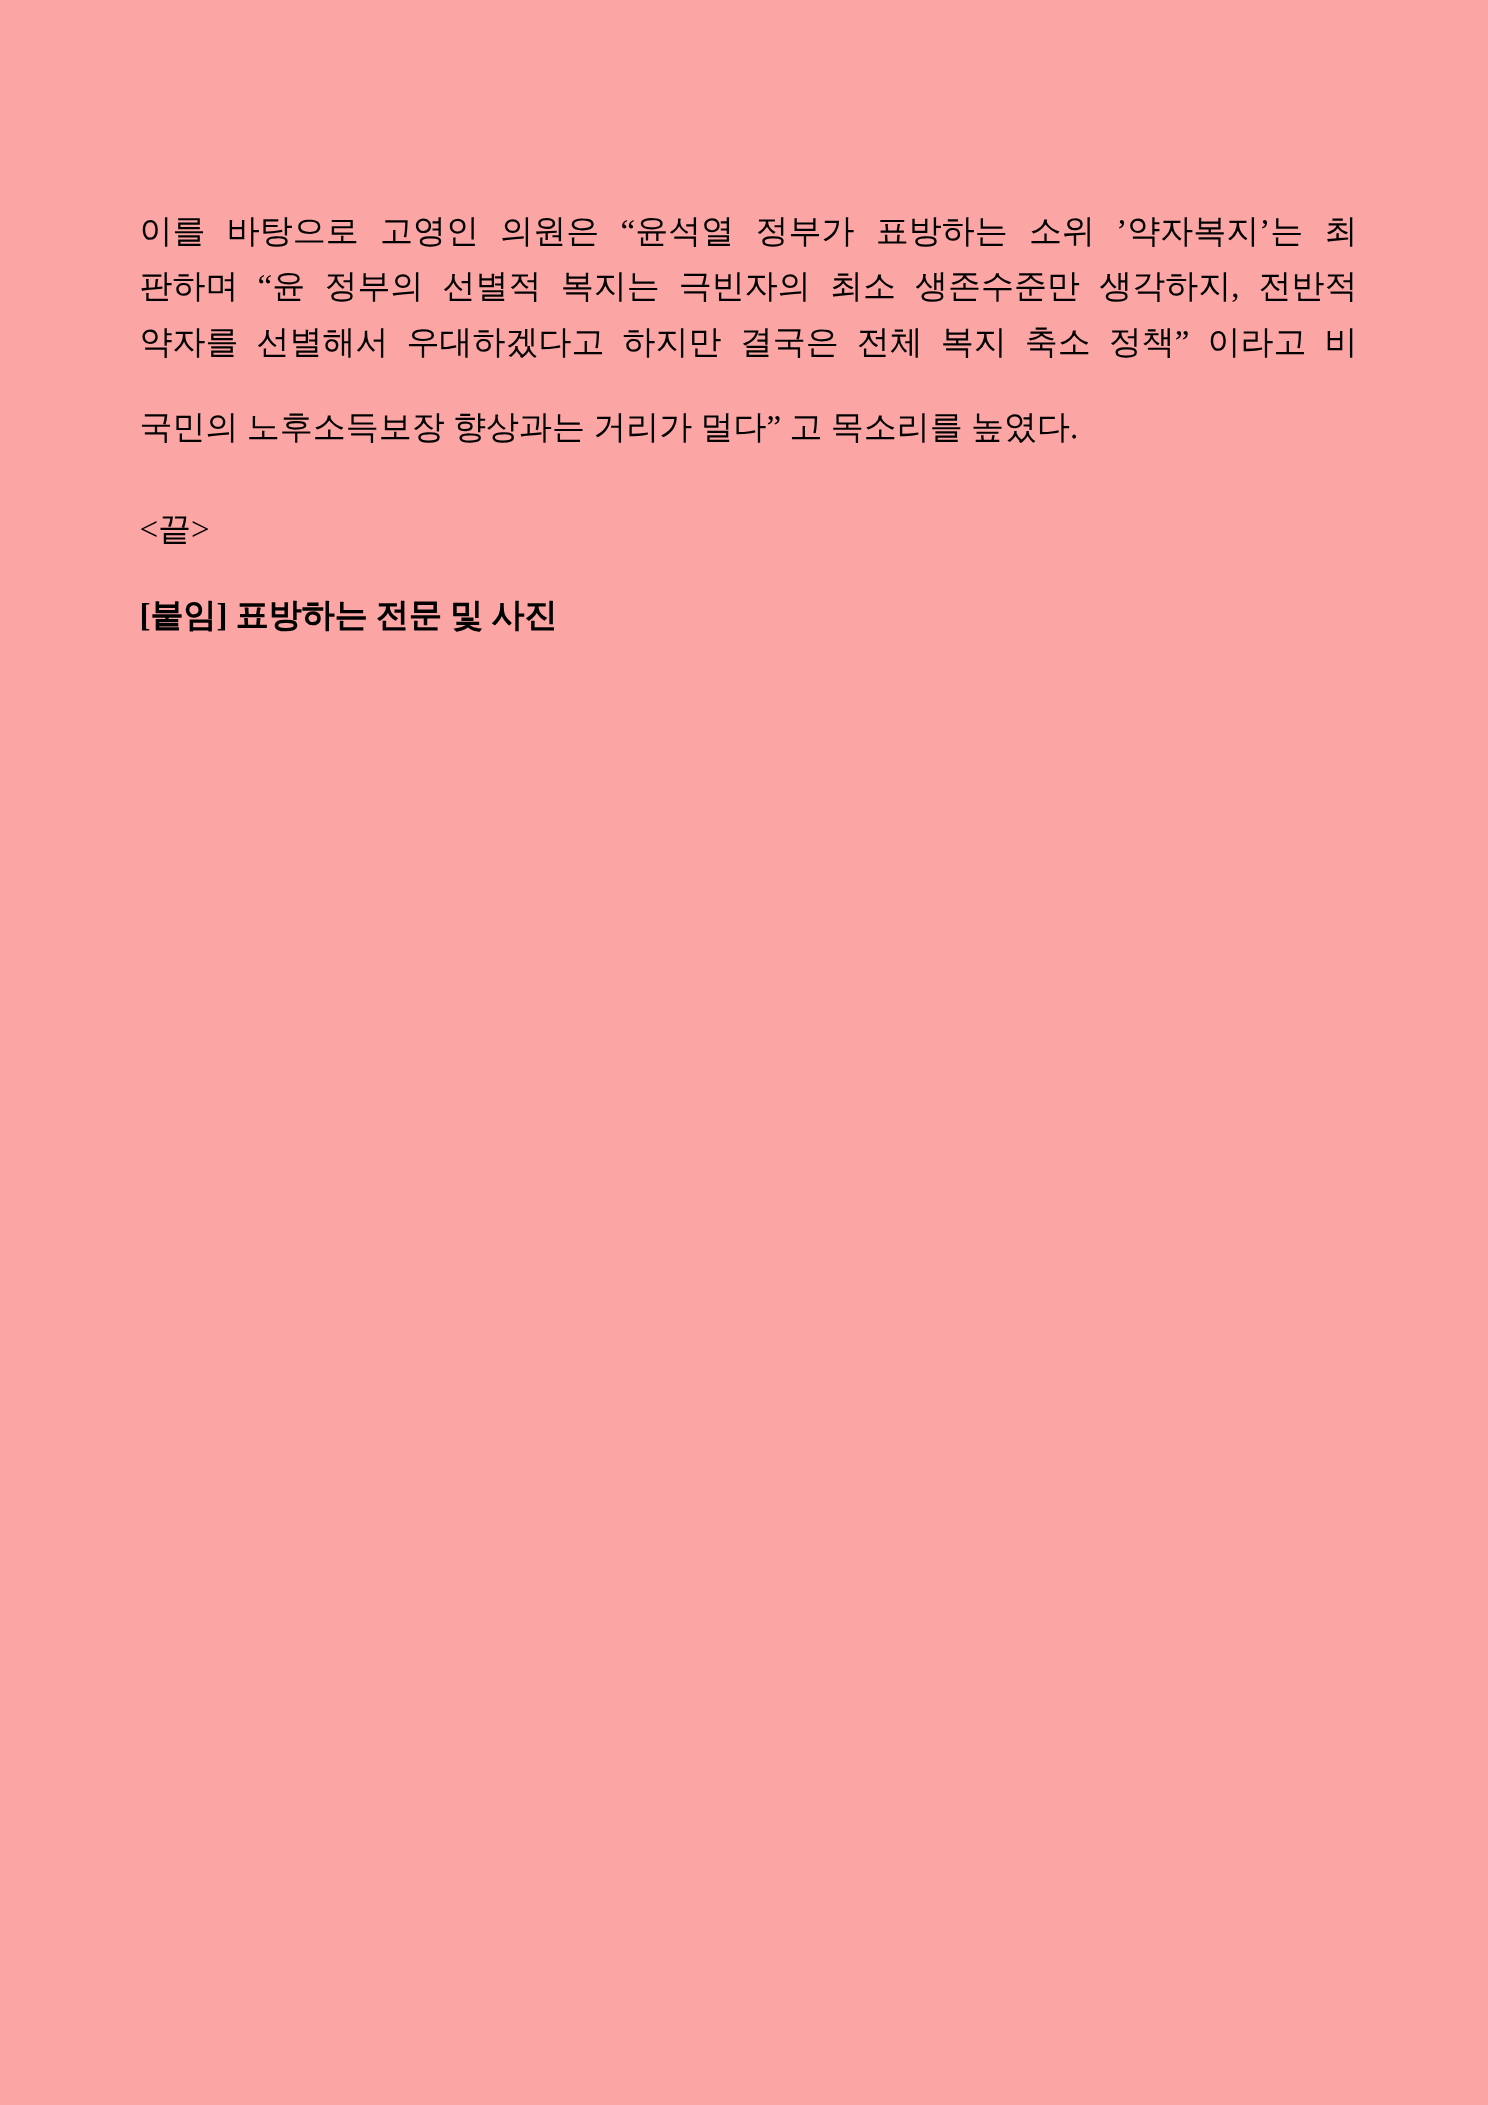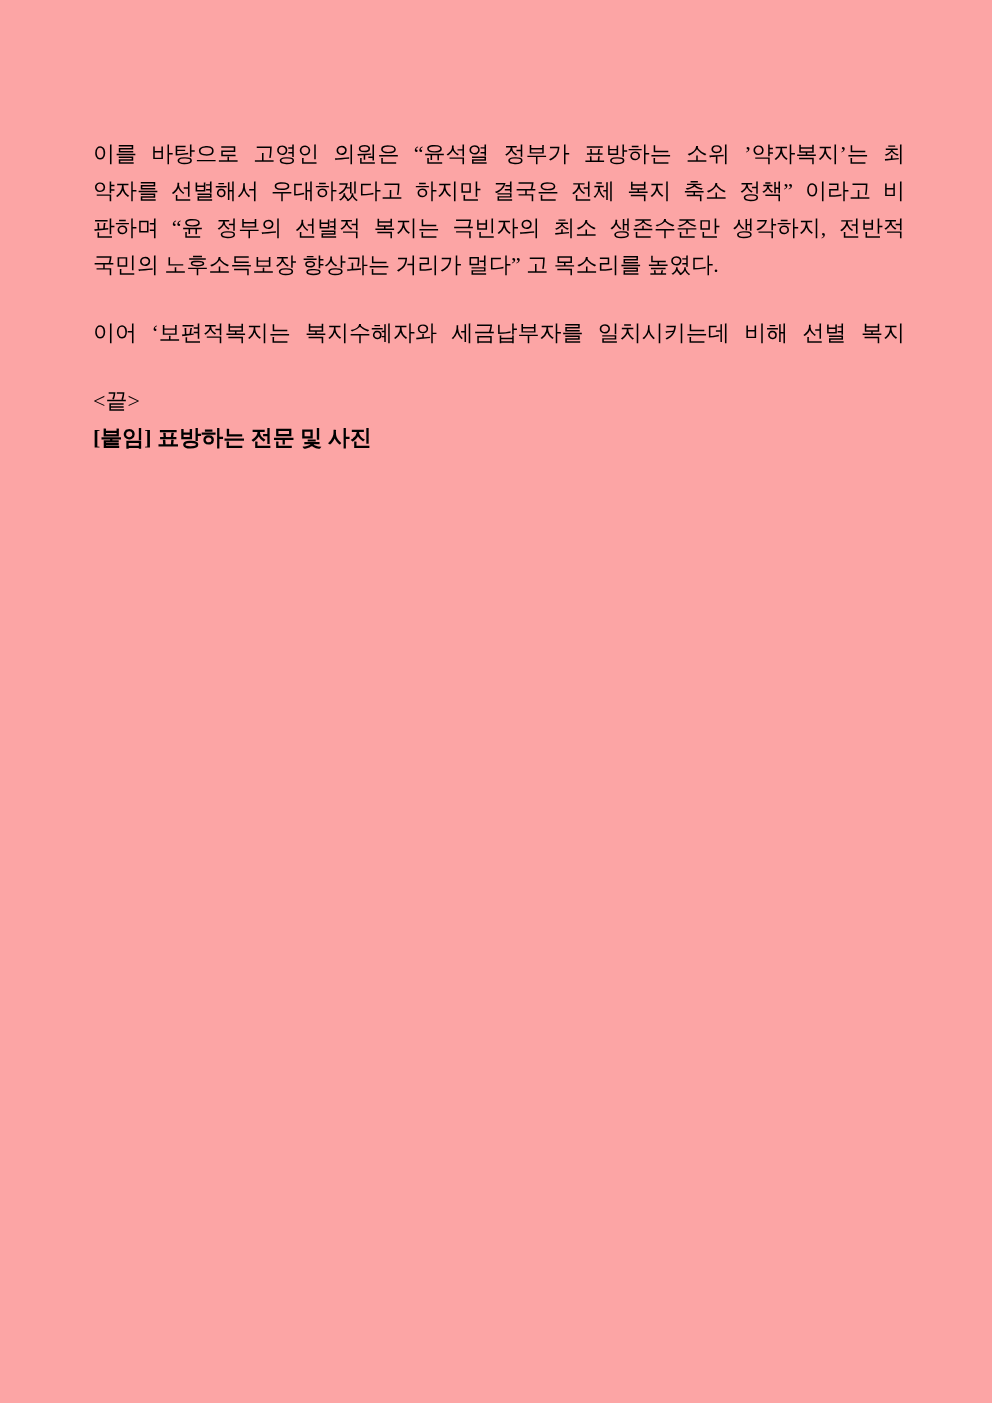--- a/index.html
+++ b/index.html
@@ -37,40 +37,40 @@
     font-size: 22px;
     overflow: hidden;
     white-space: normal;
     text-align: justify;
     text-align-last: justify;
     text-justify: inter-word;
   }
   .line.last {
     text-align: left;
     text-align-last: left;
+    margin-top: 20px;
   }
   .para.bold .line {
     font-weight: bold;
   }
 </style>
 </head>
 <body>
 
 <div class="page">
   <div class="content">
 
     <div class="para">
       <div class="line">이를 바탕으로 고영인 의원은 “윤석열 정부가 표방하는 소위 ’약자복지’는 최</div>
+      <div class="line">판하며 “윤 정부의 선별적 복지는 극빈자의 최소 생존수준만 생각하지, 전반적</div>
       <div class="line">약자를 선별해서 우대하겠다고 하지만 결국은 전체 복지 축소 정책” 이라고 비</div>
-      <div class="line">판하며 “윤 정부의 선별적 복지는 극빈자의 최소 생존수준만 생각하지, 전반적</div>
       <div class="line last">국민의 노후소득보장 향상과는 거리가 멀다” 고 목소리를 높였다.</div>
     </div>
 
     <div class="para">
-      <div class="line">이어 ‘보편적복지는 복지수혜자와 세금납부자를 일치시키는데 비해 선별 복지</div>
     </div>
 
 
     <div class="para" style="margin-bottom:0;">
       <div class="line last">&lt;끝&gt;</div>
     </div>
 
     <div class="para bold" style="margin-bottom:0;">
       <div class="line last">[붙임] 표방하는 전문 및 사진</div>
     </div>

